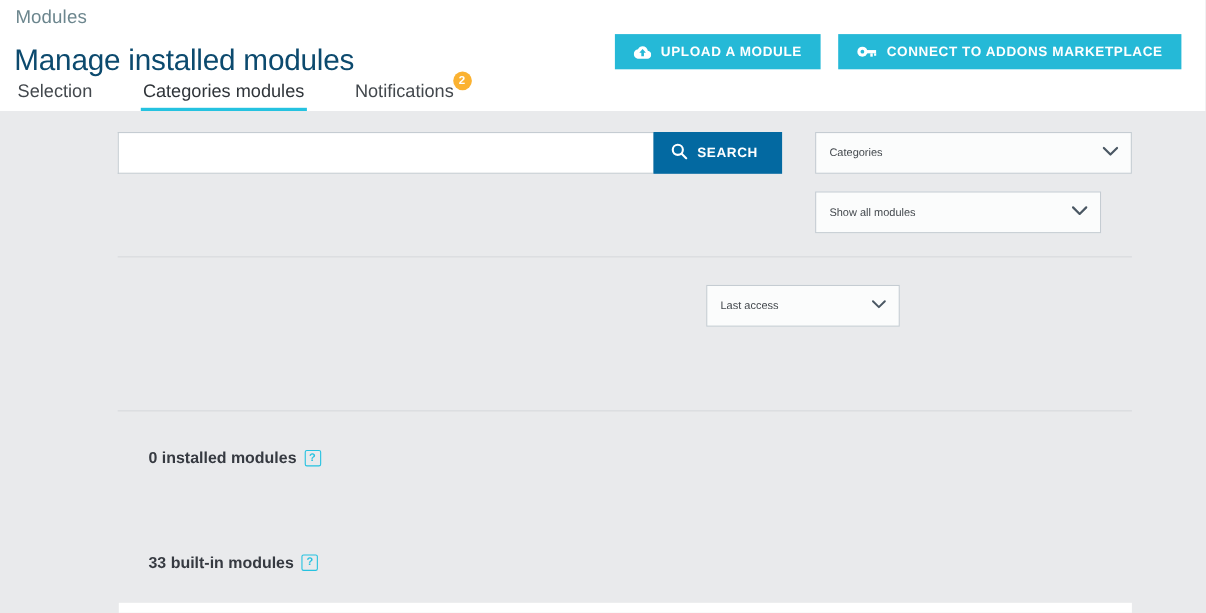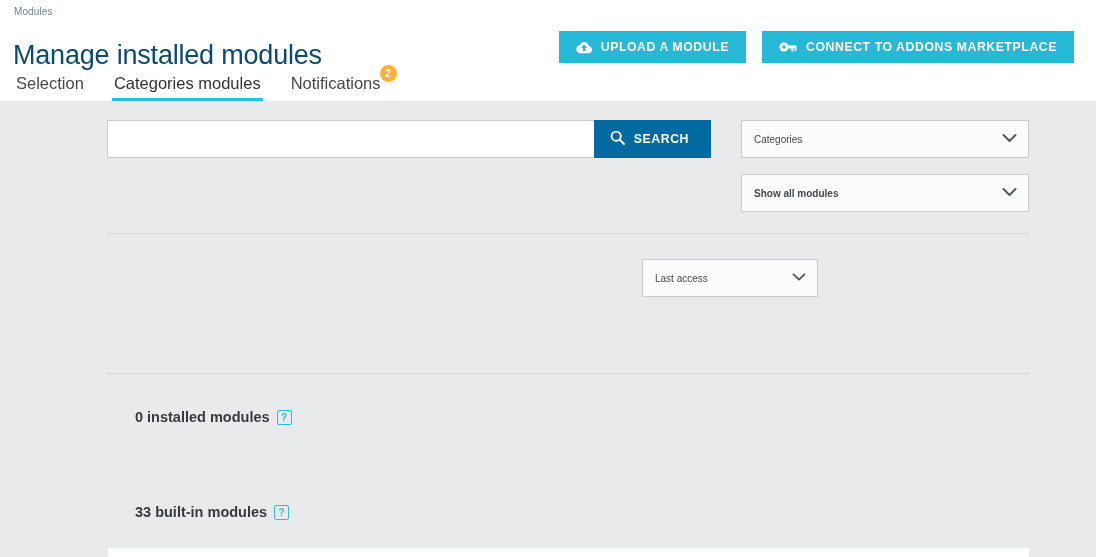--- a/index.html
+++ b/index.html
@@ -15,21 +15,21 @@
   
   .page-header {
     position: relative;
     background: #ffffff;
     height: 101px;
     padding: 0;
   }
   .breadcrumb {
     position: absolute;
     left: 14px; top: 6px;
-    font-size: 10px;
+    font-size: 17px;
     color: #6c868e;
     letter-spacing: .1px;
   }
   .page-title {
     position: absolute;
     left: 13px; top: 22px;
     font-size: 27px;
     font-weight: 400;
     color: #0c4a6e;
     letter-spacing: -.2px;
@@ -61,21 +61,21 @@
     white-space: nowrap;
   }
   .btn-primary svg { display: block; flex: 0 0 auto; }
 
   
   .tabs {
     position: absolute;
     left: 14px; bottom: 0;
     display: flex;
     align-items: flex-end;
-    gap: 26px;
+    gap: 42px;
   }
   .tab {
     position: relative;
     font-size: 16.5px;
     color: #43484d;
     padding: 0 2px 8px 2px;
     cursor: pointer;
     white-space: nowrap;
     text-decoration: none;
   }
@@ -167,21 +167,21 @@
     user-select: none;
   }
   .select-box .caret {
     position: absolute;
     right: 11px; top: 50%;
     transform: translateY(-50%);
     display: block;
   }
 
   .sel-categories { position: absolute; left: 634px; top: 0; width: 288px; }
-  .sel-showall    { position: absolute; left: 634px; top: 54px; width: 288px; font-weight: bold; }
+  .sel-showall    { position: absolute; left: 634px; top: 54px; width: 260px; }
 
   .divider {
     position: absolute;
     left: 107px;
     width: 922px;
     height: 1px;
     background: #d6d9dd;
   }
   .divider-1 { top: 132px; }
   .divider-2 { top: 272px; }
@@ -194,21 +194,21 @@
   }
   .sel-lastaccess { position: absolute; left: 535px; top: 12px; width: 176px; }
   .sel-bulk       { position: absolute; left: 746px; top: 0; width: 176px; }
 
   .section-heading {
     position: absolute;
     font-size: 14.5px;
     font-weight: 700;
     color: #363a41;
     display: flex;
-    align-items: flex-end;
+    align-items: flex-start;
     gap: 7px;
     white-space: nowrap;
   }
   .heading-installed { left: 135px; top: 308px; }
   .heading-builtin   { left: 135px; top: 403px; }
 
   .help-badge {
     width: 15px; height: 15px;
     border: 1px solid #25c2e0;
     border-radius: 2px;

